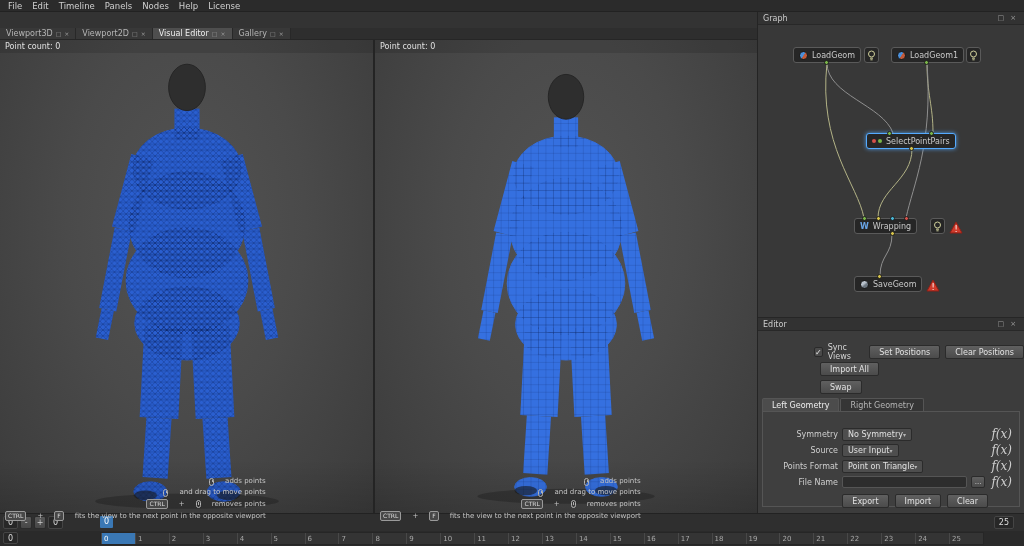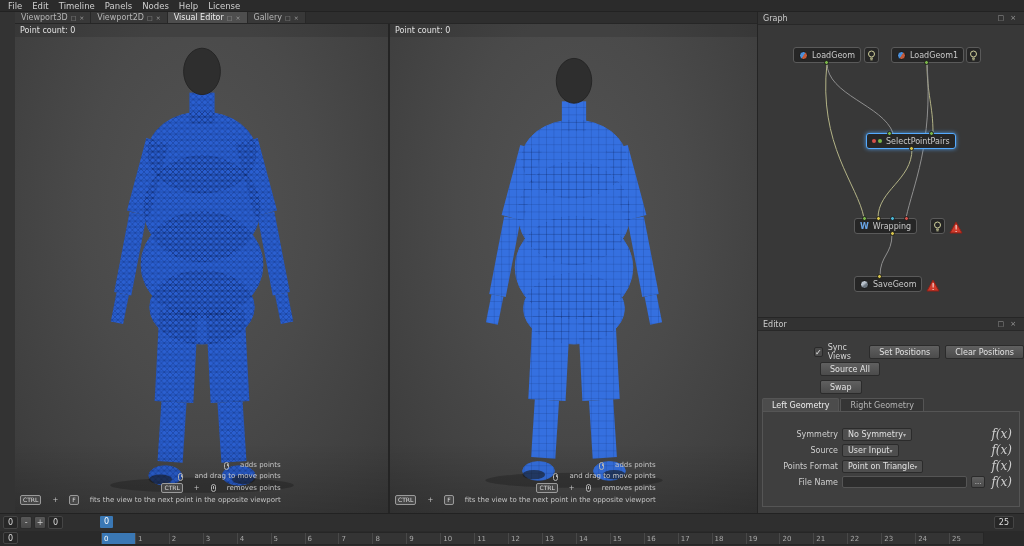--- a/index.html
+++ b/index.html
@@ -4,21 +4,21 @@
 <style>
   * { box-sizing: border-box; margin: 0; padding: 0; }
   html,body { width:1024px; height:546px; overflow:hidden; }
   body { font-family:"DejaVu Sans","Liberation Sans",sans-serif; background:#333; color:#ccc; position:relative; }
 
   
   #menubar { position:absolute; left:0; top:0; width:1024px; height:12px; background:#2b2b2b; border-bottom:1px solid #222; display:flex; align-items:center; padding:0 3px; z-index:20; }
   .menu-item { padding:0 5px; font-size:8.5px; line-height:12px; color:#cfcfcf; cursor:default; }
 
   
-  #left-area { position:absolute; left:0; top:12px; width:757px; height:501px;padding-left:15px; }
+  #left-area { position:absolute; left:0; top:28px; width:757px; height:501px; }
   #tabbar { height:12px; background:#2e2e2e; border-bottom:1px solid #262626; display:flex; }
   .tab { display:flex; align-items:center; gap:3px; padding:0 6px; font-size:8px; color:#b5b5b5; background:#383838; border-right:1px solid #282828; }
   .tab.active { background:#4e4e4e; color:#efefef; }
   .tab-icon { font-size:6px; color:#9a9a9a; line-height:12px; }
 
   #viewports { display:flex; height:489px; background:#242424; gap:2px; }
   .viewport { position:relative; overflow:hidden; background:radial-gradient(ellipse at 50% 38%, #535353 0%, #4a4a4a 45%, #404040 80%, #3a3a3a 100%); }
   .viewport.vp-left { width:373px; }
   .viewport.vp-right { flex:1; }
   .viewport::after { content:""; position:absolute; left:0; right:0; bottom:0; height:70px; background:linear-gradient(rgba(0,0,0,0), rgba(0,0,0,0.18)); pointer-events:none; }
@@ -328,21 +328,21 @@
       </div>
       <div id="editor-body">
 
         <div class="row-sync">
           <span class="checkbox">✓</span>
           <span class="sync-label">Sync Views</span>
           <span class="btn">Set Positions</span>
           <span class="btn">Clear Positions</span>
         </div>
         <div class="row-clearall">
-          <span class="btn">Source All</span>
+          <span class="btn">Import All</span>
         </div>
         <div class="row-swap">
           <span class="btn">Swap</span>
         </div>
 
         <div class="geo-tabs">
           <span class="gtab active">Left Geometry</span>
           <span class="gtab">Right Geometry</span>
         </div>
 
@@ -370,20 +370,25 @@
               <span class="chev">▾</span>
             </span>
             <span class="fx">f(x)</span>
           </div>
           <div class="frow">
             <span class="flabel">File Name</span>
             <input class="fname-input" value="" style="">
             <span class="btn browse-btn">...</span>
             <span class="fx" style="margin-left:2px">f(x)</span>
           </div>
+          <div class="frow btnrow">
+            <span class="btn">Export</span>
+            <span class="btn">Import</span>
+            <span class="btn">Clear</span>
+          </div>
         </div>
 
       </div>
     </div>
   </div>
 
   <div id="timeline">
     <div class="tl-rowA">
       <span class="tl-box">0</span>
       <span class="tl-btn">-</span>

